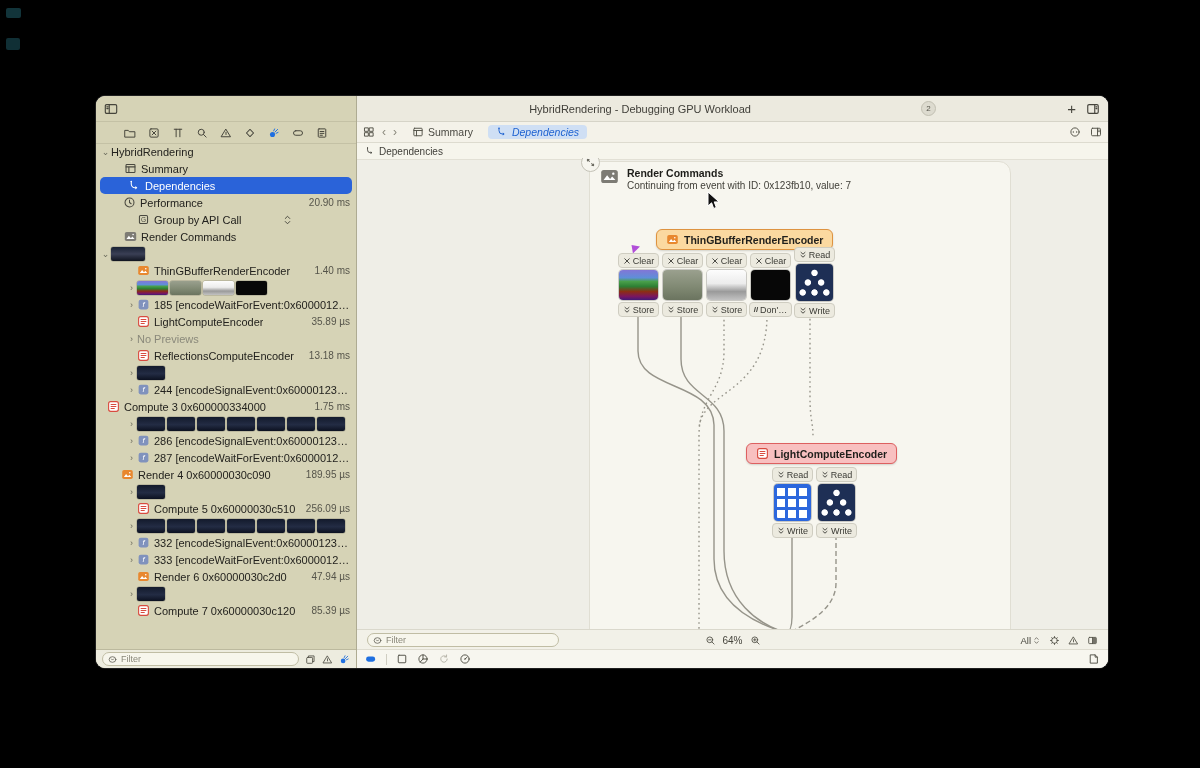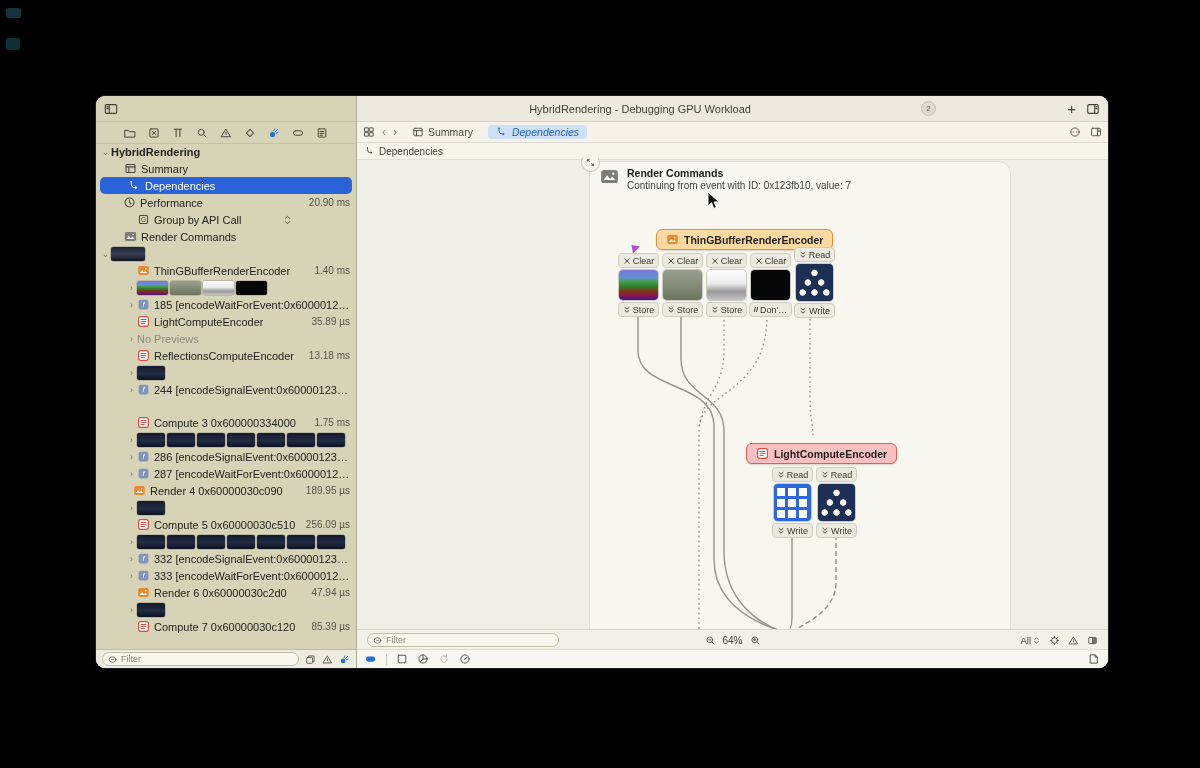--- a/index.html
+++ b/index.html
@@ -13,21 +13,21 @@
   .sidebar{position:relative;width:260px;flex:0 0 260px;background:#d6d3b6;border-right:1px solid #aeab92;}
   .sb-titlebar{height:25px;display:flex;align-items:center;padding:0 8px;border-bottom:1px solid #c4c1a5;}
   .sb-navbar{height:21px;display:flex;align-items:center;justify-content:center;gap:12px;border-bottom:1px solid #c4c1a5;}
   .sb-navbar .ic{width:12px;height:12px;color:#45443b;}
   .sb-navbar .ic.on{color:#1f6fe0;}
   .sb-tree{position:absolute;top:47px;bottom:18px;left:0;right:0;overflow:hidden;font-size:11px;color:#23221e;}
   .trow{display:flex;align-items:center;height:17px;padding-right:6px;white-space:nowrap;}
   .trow .chev{width:11px;flex:0 0 11px;text-align:center;font-size:9px;color:#6b6a5c;}
   .trow .ic{width:13px;height:13px;margin-right:4px;flex:0 0 13px;color:#49483f;}
   .trow .tlabel{overflow:hidden;text-overflow:ellipsis;}
-  .trow .tlabel.b{font-weight:bold;}
+  .trow .tlabel.b{font-weight:normal;}
   .trow .tval{margin-left:auto;font-size:10px;color:#55544a;padding-left:6px;}
   .trow.sel{background:#2a63d9;color:#fff;border-radius:5px;margin:0 4px;padding-right:2px;}
   .trow.sel .ic{color:#fff;}
   .trow .sub{color:#8a897b;}
   .mini{height:14px;border-radius:2px;margin-right:2px;flex:0 0 auto;box-shadow:0 0 0 .5px rgba(0,0,0,.25);}
   .sb-filter{position:absolute;left:0;right:0;bottom:0;height:18px;background:#edecdf;border-top:1px solid #bcb99e;
     display:flex;align-items:center;padding:0 6px;gap:6px;}
   .ffield{flex:1;display:flex;align-items:center;gap:4px;height:12px;border-radius:7px;background:#f7f6ec;
     border:1px solid #c0bda4;padding:0 5px;font-size:9px;color:#8a887a;}
   .sb-filter .ic,.m-filterbar .ic{width:11px;height:11px;color:#55544a;}
@@ -311,21 +311,21 @@
           <div class="trow" style="padding-left: 30px;">
             <span class="chev">›</span>
             <span class="ic">
               <svg viewBox="0 0 16 16" fill="none" stroke="currentColor" stroke-width="1.3" stroke-linecap="round" stroke-linejoin="round">
                 <rect x="2" y="2" width="12" height="12" rx="2.6" fill="#8092bd" stroke="none"></rect>
                 <text x="8" y="11.6" font-size="9.5" font-style="italic" text-anchor="middle" fill="#fff" stroke="none">f</text>
               </svg>
             </span>
             <span class="tlabel">244 [encodeSignalEvent:0x60000123fb10 valu…</span>
           </div>
-          <div class="trow" style="padding-left: 30px; margin-top: 16px;">
+          <div class="trow" style="">
             <span class="chev"></span>
             <span class="ic">
               <svg viewBox="0 0 16 16" fill="none" stroke="currentColor" stroke-width="1.3" stroke-linecap="round" stroke-linejoin="round">
                 <rect x="2" y="2" width="12" height="12" rx="2.5" fill="#fff" stroke="#d84b3f" stroke-width="1.4"></rect>
                 <path d="M5 5.5h6M5 8h6M5 10.5h4" stroke="#d84b3f"></path>
               </svg>
             </span>
             <span class="tlabel">Compute 3 0x600000334000</span>
             <span class="tval">1.75 ms</span>
           </div>
@@ -352,21 +352,21 @@
           <div class="trow" style="padding-left: 30px;">
             <span class="chev">›</span>
             <span class="ic">
               <svg viewBox="0 0 16 16" fill="none" stroke="currentColor" stroke-width="1.3" stroke-linecap="round" stroke-linejoin="round">
                 <rect x="2" y="2" width="12" height="12" rx="2.6" fill="#8092bd" stroke="none"></rect>
                 <text x="8" y="11.6" font-size="9.5" font-style="italic" text-anchor="middle" fill="#fff" stroke="none">f</text>
               </svg>
             </span>
             <span class="tlabel">287 [encodeWaitForEvent:0x60000123fb10 val…</span>
           </div>
-          <div class="trow" style="padding-left: 26px;">
+          <div class="trow" style="padding-left: 14px;">
             <span class="chev"></span>
             <span class="ic">
               <svg viewBox="0 0 16 16" fill="none" stroke="currentColor" stroke-width="1.3" stroke-linecap="round" stroke-linejoin="round">
                 <rect x="1.5" y="2.5" width="13" height="11" rx="2.2" fill="#e8882f" stroke="none"></rect>
                 <path d="M3.5 11l2.8-3.6 2.3 2.7 1.6-1.8 2.5 2.7z" fill="#fff" stroke="none"></path>
                 <circle cx="10.8" cy="5.8" r="1" fill="#fff" stroke="none"></circle>
               </svg>
             </span>
             <span class="tlabel">Render 4 0x60000030c090</span>
             <span class="tval">189.95 µs</span>

